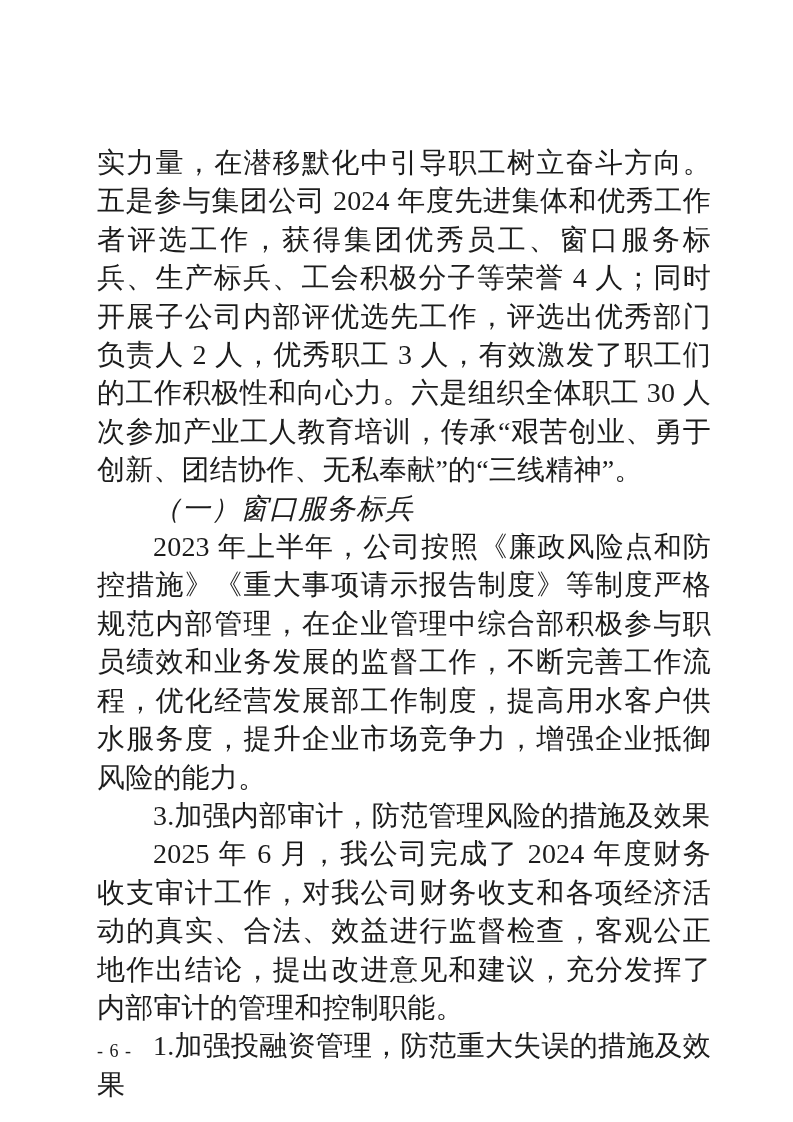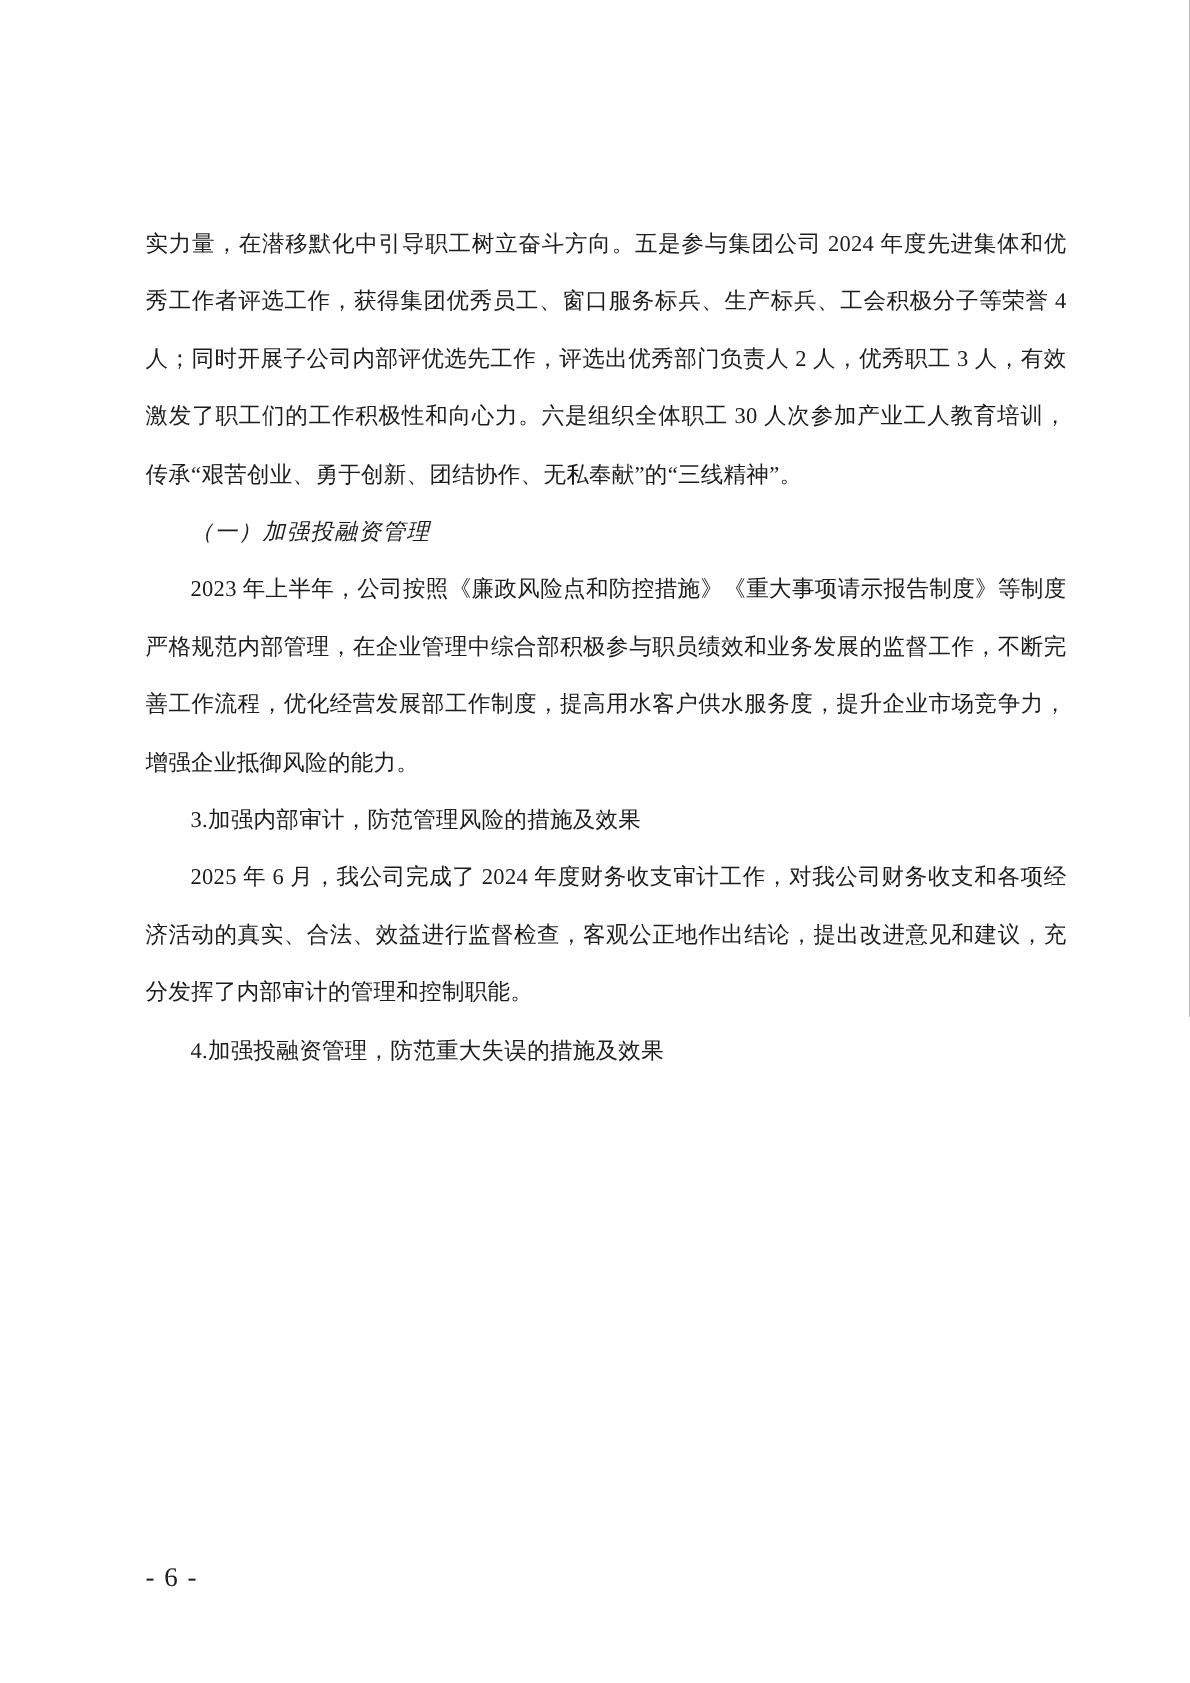--- a/index.html
+++ b/index.html
@@ -19,21 +19,21 @@
   }
   .doc-body {
     position: absolute;
     top: 144px;
     left: 97px;
     width: 614px;
   }
   .para {
     margin: 0;
     padding: 0;
-    font-size: 15px;
+    font-size: 28px;
     line-height: 38.4px;
     text-align: justify;
     text-justify: inter-ideograph;
     letter-spacing: 0.2px;
     word-break: break-all;
   }
   .para.indent {
     text-indent: 2em;
   }
   .para.h1 {
@@ -55,20 +55,20 @@
     color: #1c1c1c;
     letter-spacing: 1px;
   }
 </style>
 </head>
 <body>
 
 <div class="page">
   <div class="doc-body" id="doc-body">
       <p class="para body">实力量，在潜移默化中引导职工树立奋斗方向。五是参与集团公司 2024 年度先进集体和优秀工作者评选工作，获得集团优秀员工、窗口服务标兵、生产标兵、工会积极分子等荣誉 4 人；同时开展子公司内部评优选先工作，评选出优秀部门负责人 2 人，优秀职工 3 人，有效激发了职工们的工作积极性和向心力。六是组织全体职工 30 人次参加产业工人教育培训，传承“艰苦创业、勇于创新、团结协作、无私奉献”的“三线精神”。</p>
-      <p class="para h2 indent">（一）加强投融资管理</p>
+      <p class="para h2 indent">（一）窗口服务标兵</p>
       <p class="para body indent">2023 年上半年，公司按照《廉政风险点和防控措施》《重大事项请示报告制度》等制度严格规范内部管理，在企业管理中综合部积极参与职员绩效和业务发展的监督工作，不断完善工作流程，优化经营发展部工作制度，提高用水客户供水服务度，提升企业市场竞争力，增强企业抵御风险的能力。</p>
       <p class="para body indent">3.加强内部审计，防范管理风险的措施及效果</p>
       <p class="para body indent">2025 年 6 月，我公司完成了 2024 年度财务收支审计工作，对我公司财务收支和各项经济活动的真实、合法、效益进行监督检查，客观公正地作出结论，提出改进意见和建议，充分发挥了内部审计的管理和控制职能。</p>
-      <p class="para body indent">4.加强投融资管理，防范重大失误的措施及效果</p>
+      <p class="para body indent">1.加强投融资管理，防范重大失误的措施及效果</p>
     </div>
   <div class="page-number">- 6 -</div>
 </div>
 
 </body></html>

